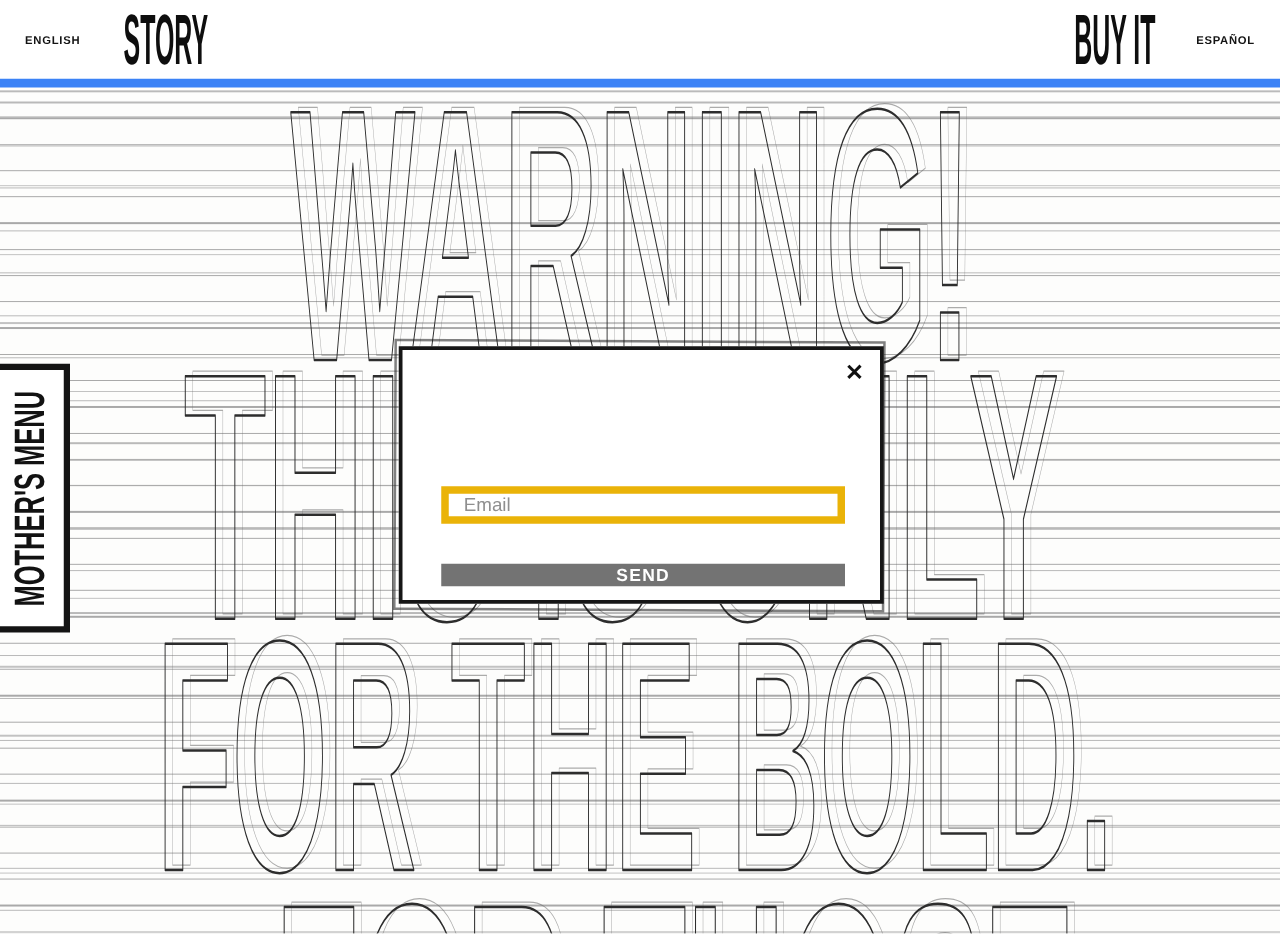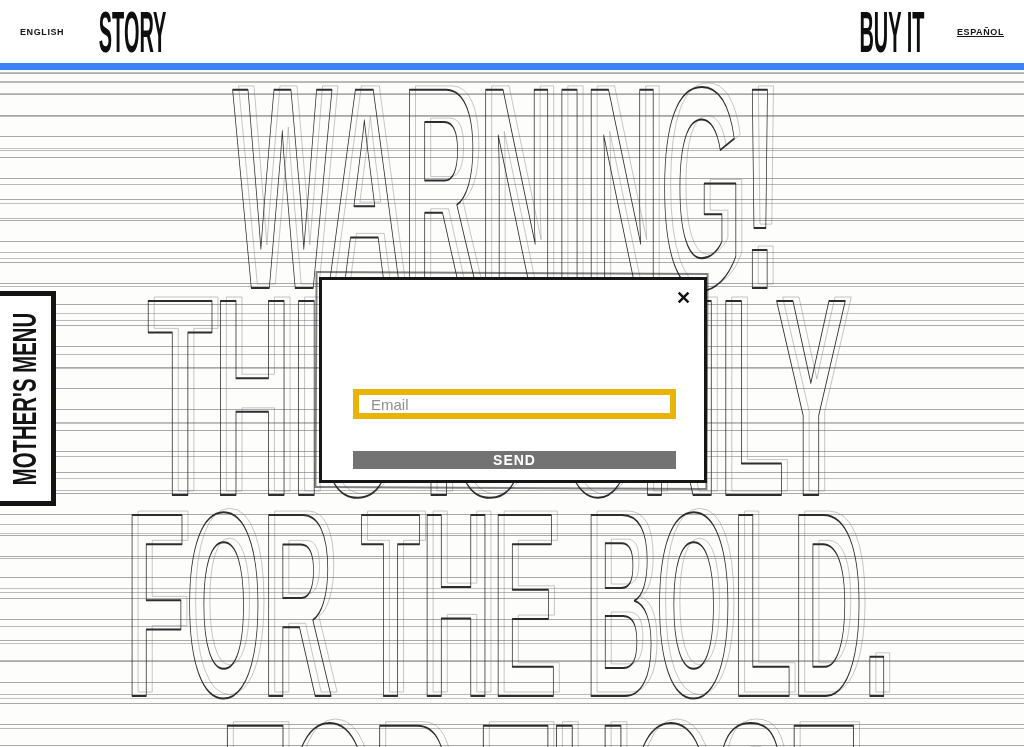--- a/index.html
+++ b/index.html
@@ -44,21 +44,21 @@
   .nav {
     position:absolute; top:0; left:0; right:0; height:63px;
     background:#ffffff; border-bottom:7px solid #3b82f6; z-index:4;
   }
   .lang {
     position:absolute; top:50%; transform:translateY(-50%);
     font-size:9px; font-weight:700; letter-spacing:.6px; color:#141414;
     cursor:pointer; text-decoration:none;
   }
   .lang.left { left:20px; }
-  .lang.right { right:20px;text-decoration:underline; }
+  .lang.right { right:20px; }
   .nav-slot {
     position:absolute; top:0; height:100%; width:300px;
     display:flex; align-items:center; justify-content:center;
   }
   .slot-story  { left:-17px; }
   .slot-mother { left:172px; }
   .slot-findit { left:538px; }
   .slot-buyit  { left:742px; }
   .nav-big {
     display:inline-block; font-size:57px; font-weight:700; line-height:1;

